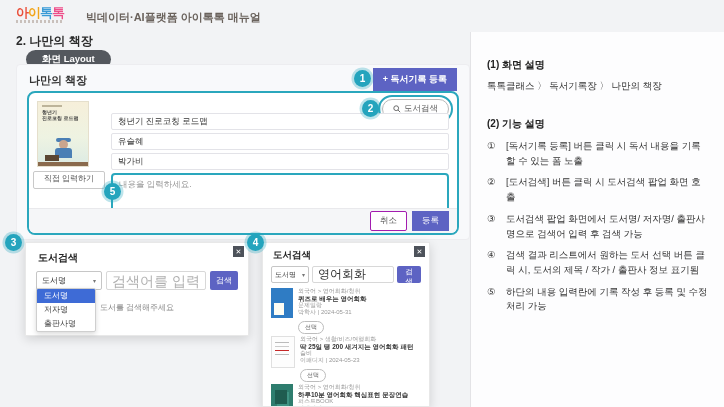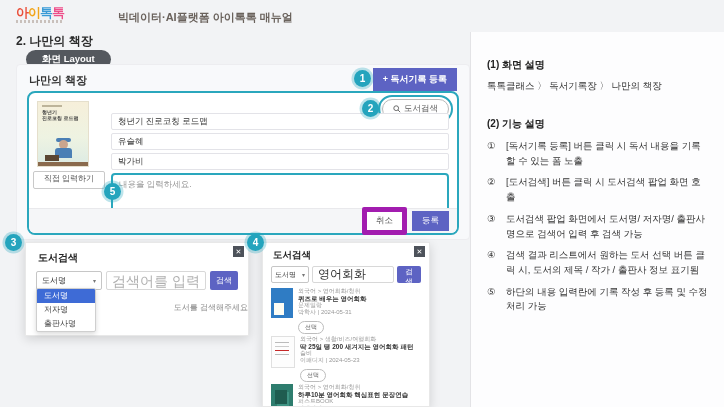--- a/index.html
+++ b/index.html
@@ -5,21 +5,21 @@
   html,body{margin:0;padding:0;}
   body{width:724px;height:407px;position:relative;overflow:hidden;
        background:#f2f3f5;font-family:"Liberation Sans",sans-serif;color:#333;}
   
   .logo{position:absolute;left:16px;top:5px;line-height:13px;}
   .logo-chars span{font-size:13px;font-weight:bold;letter-spacing:-1px;
       text-shadow:0 0 1px #fff;}
   .lc0{color:#e8503c;} .lc1{color:#f0a51e;} .lc2{color:#3a9ad6;} .lc3{color:#ec4f8a;}
   .logo-sub{width:46px;height:3px;margin-top:1px;
       background:repeating-linear-gradient(90deg,#c9c0bb 0 2px,transparent 2px 4px);}
-  .manual-title{position:absolute;left:86px;top:10px;font-size:11px;font-weight:bold;color:#6a625c;margin-left:32px;}
+  .manual-title{position:absolute;left:86px;top:10px;font-size:11px;font-weight:bold;color:#6a625c;}
   .section-title{position:absolute;left:16px;top:33px;font-size:12px;font-weight:bold;color:#2b2b2b;}
   .layout-badge{position:absolute;left:26px;top:50px;background:#54585e;color:#fff;
       font-size:9.5px;font-weight:bold;padding:3px 16px;border-radius:10px;text-align:center;}
   
   .mock-panel{position:absolute;left:16px;top:64px;width:452px;height:174px;
       background:#f8f9fb;border:1px solid #ededf0;border-radius:4px;}
   .shelf-title{position:absolute;left:12px;top:8px;font-size:11px;font-weight:bold;color:#333;}
   .badge{width:17px;height:17px;border-radius:50%;background:#24a4bd;color:#fff;
       font-size:10px;font-weight:bold;display:flex;align-items:center;justify-content:center;
       box-shadow:0 0 0 2.5px rgba(36,164,189,.3);position:absolute;z-index:6;}
@@ -45,21 +45,21 @@
       text-align:center;background:#fff;border:1px solid #c9c9c9;font-size:8px;color:#555;border-radius:2px;cursor:pointer;}
   .fields{position:absolute;left:82px;top:20px;right:8px;}
   .frow{height:15px;line-height:15px;border:1px solid #e3e3e8;background:#fff;font-size:8.5px;
       color:#333;padding:0 6px;margin-bottom:3px;border-radius:2px;}
   .content-box{position:relative;margin-top:1px;height:28px;border:2px solid #2aa7bd;border-radius:4px;
       background:#fff;font-size:8.5px;color:#999;padding:4px 6px;}
   .n5{left:-9px;top:8px;}
   .card-footer{position:absolute;left:0;right:0;bottom:0;height:24px;background:#f5f6f8;
       border-top:1px solid #e9e9ec;border-radius:0 0 6px 6px;display:flex;justify-content:flex-end;
       align-items:center;gap:5px;padding-right:8px;}
-  .btn-cancel{background:#fff;border:5px solid #a21caf;font-size:8.5px;color:#555;padding:3px 9px;border-radius:2px;cursor:pointer;}
+  .btn-cancel{background:#fff;border:1px solid #a21caf;font-size:8.5px;color:#555;padding:3px 9px;border-radius:2px;cursor:pointer;}
   .btn-submit{background:#5d63c3;border:1px solid #5d63c3;font-size:8.5px;color:#fff;padding:3px 9px;border-radius:0;cursor:pointer;}
   
   .popup{position:absolute;background:#fff;border:1px solid #e8e8e8;box-shadow:0 3px 10px rgba(0,0,0,.14);}
   .popup3{left:25px;top:242px;width:222px;height:92px;}
   .popup4{left:262px;top:242px;width:166px;height:163px;overflow:hidden;}
   .n3{left:5px;top:234px;}
   .n4{left:247px;top:234px;}
   .close{position:absolute;top:3px;right:4px;width:11px;height:11px;background:#4d525a;color:#fff;
       font-size:7px;line-height:11px;text-align:center;cursor:pointer;}
   .p-title{margin:8px 0 6px 12px;font-size:10px;font-weight:bold;color:#222;}
@@ -72,21 +72,21 @@
   .arrow{font-size:6px;color:#777;}
   .inp{flex:1;height:17px;border:1px solid #d8d8d8;border-radius:2px;font-size:14px;padding:0 5px;color:#333;min-width:0;}
   .inp::placeholder{color:#b0b0b0;}
   .p4 .inp{height:15px;font-size:12px;}
   .btn-search{width:28px;height:19px;background:#5d63c3;color:#fff;font-size:8px;border:none;border-radius:2px;cursor:pointer;}
   .p4 .btn-search{width:24px;height:17px;font-size:7.5px;}
   .dropdown{position:absolute;left:10px;top:45px;width:58px;background:#fff;border:1px solid #cfcfcf;
       box-shadow:0 2px 5px rgba(0,0,0,.15);border-radius:2px;overflow:hidden;z-index:5;}
   .opt{height:14px;line-height:14px;font-size:8px;padding-left:7px;color:#444;cursor:pointer;}
   .opt.sel{background:#3e6bd6;color:#fff;}
-  .empty{text-align:right;margin-top:12px;font-size:8px;color:#888;}
+  .empty{text-align:center;margin-top:12px;font-size:8px;color:#888;}
   .results{margin:5px 8px 0;}
   .res{display:flex;gap:5px;margin-bottom:2px;}
   .rcover{width:22px;height:30px;flex:none;position:relative;overflow:hidden;}
   .c1{background:#2f7cc4;} .c1 i{position:absolute;left:3px;bottom:3px;width:10px;height:12px;background:#fdfdf4;display:block;}
   .c2{background:#fdfdfd;border:1px solid #e0e0e0;} .c2 i{position:absolute;left:3px;top:5px;width:14px;height:1px;background:#bbb;box-shadow:0 4px 0 #ccc,0 8px 0 #c62828,0 12px 0 #bbb;display:block;}
   .c3{background:#2e7d6e;} .c3 i{position:absolute;left:4px;top:6px;width:12px;height:14px;background:#1f5c50;box-shadow:2px 2px 0 #3f9383;display:block;}
   .rinfo{flex:1;min-width:0;}
   .rcat{font-size:6px;color:#9a9a9a;line-height:6.5px;}
   .rtitle{font-size:6.5px;font-weight:bold;color:#333;line-height:7.5px;white-space:nowrap;overflow:hidden;}
   .rauthor,.rpub{font-size:6px;color:#999;line-height:6.5px;}

